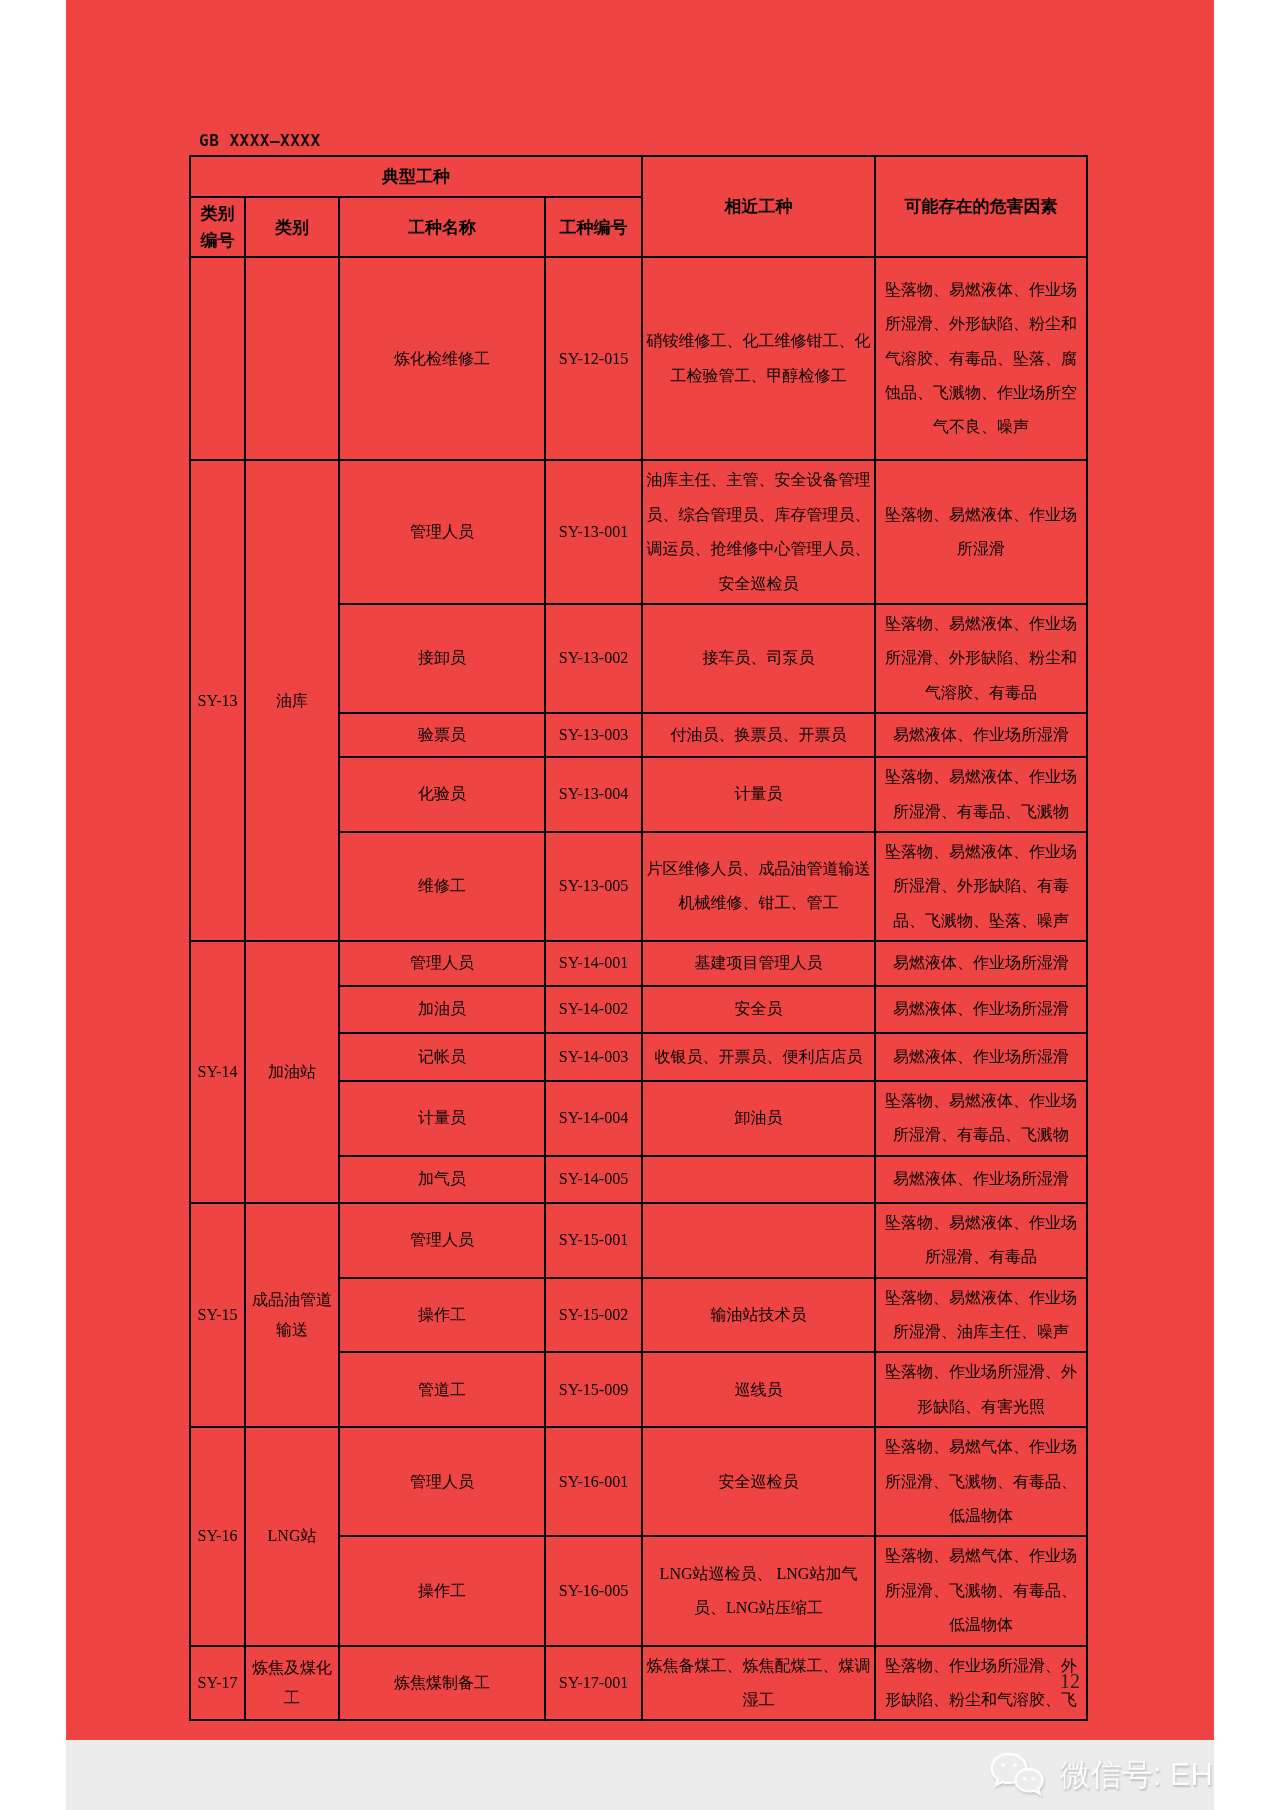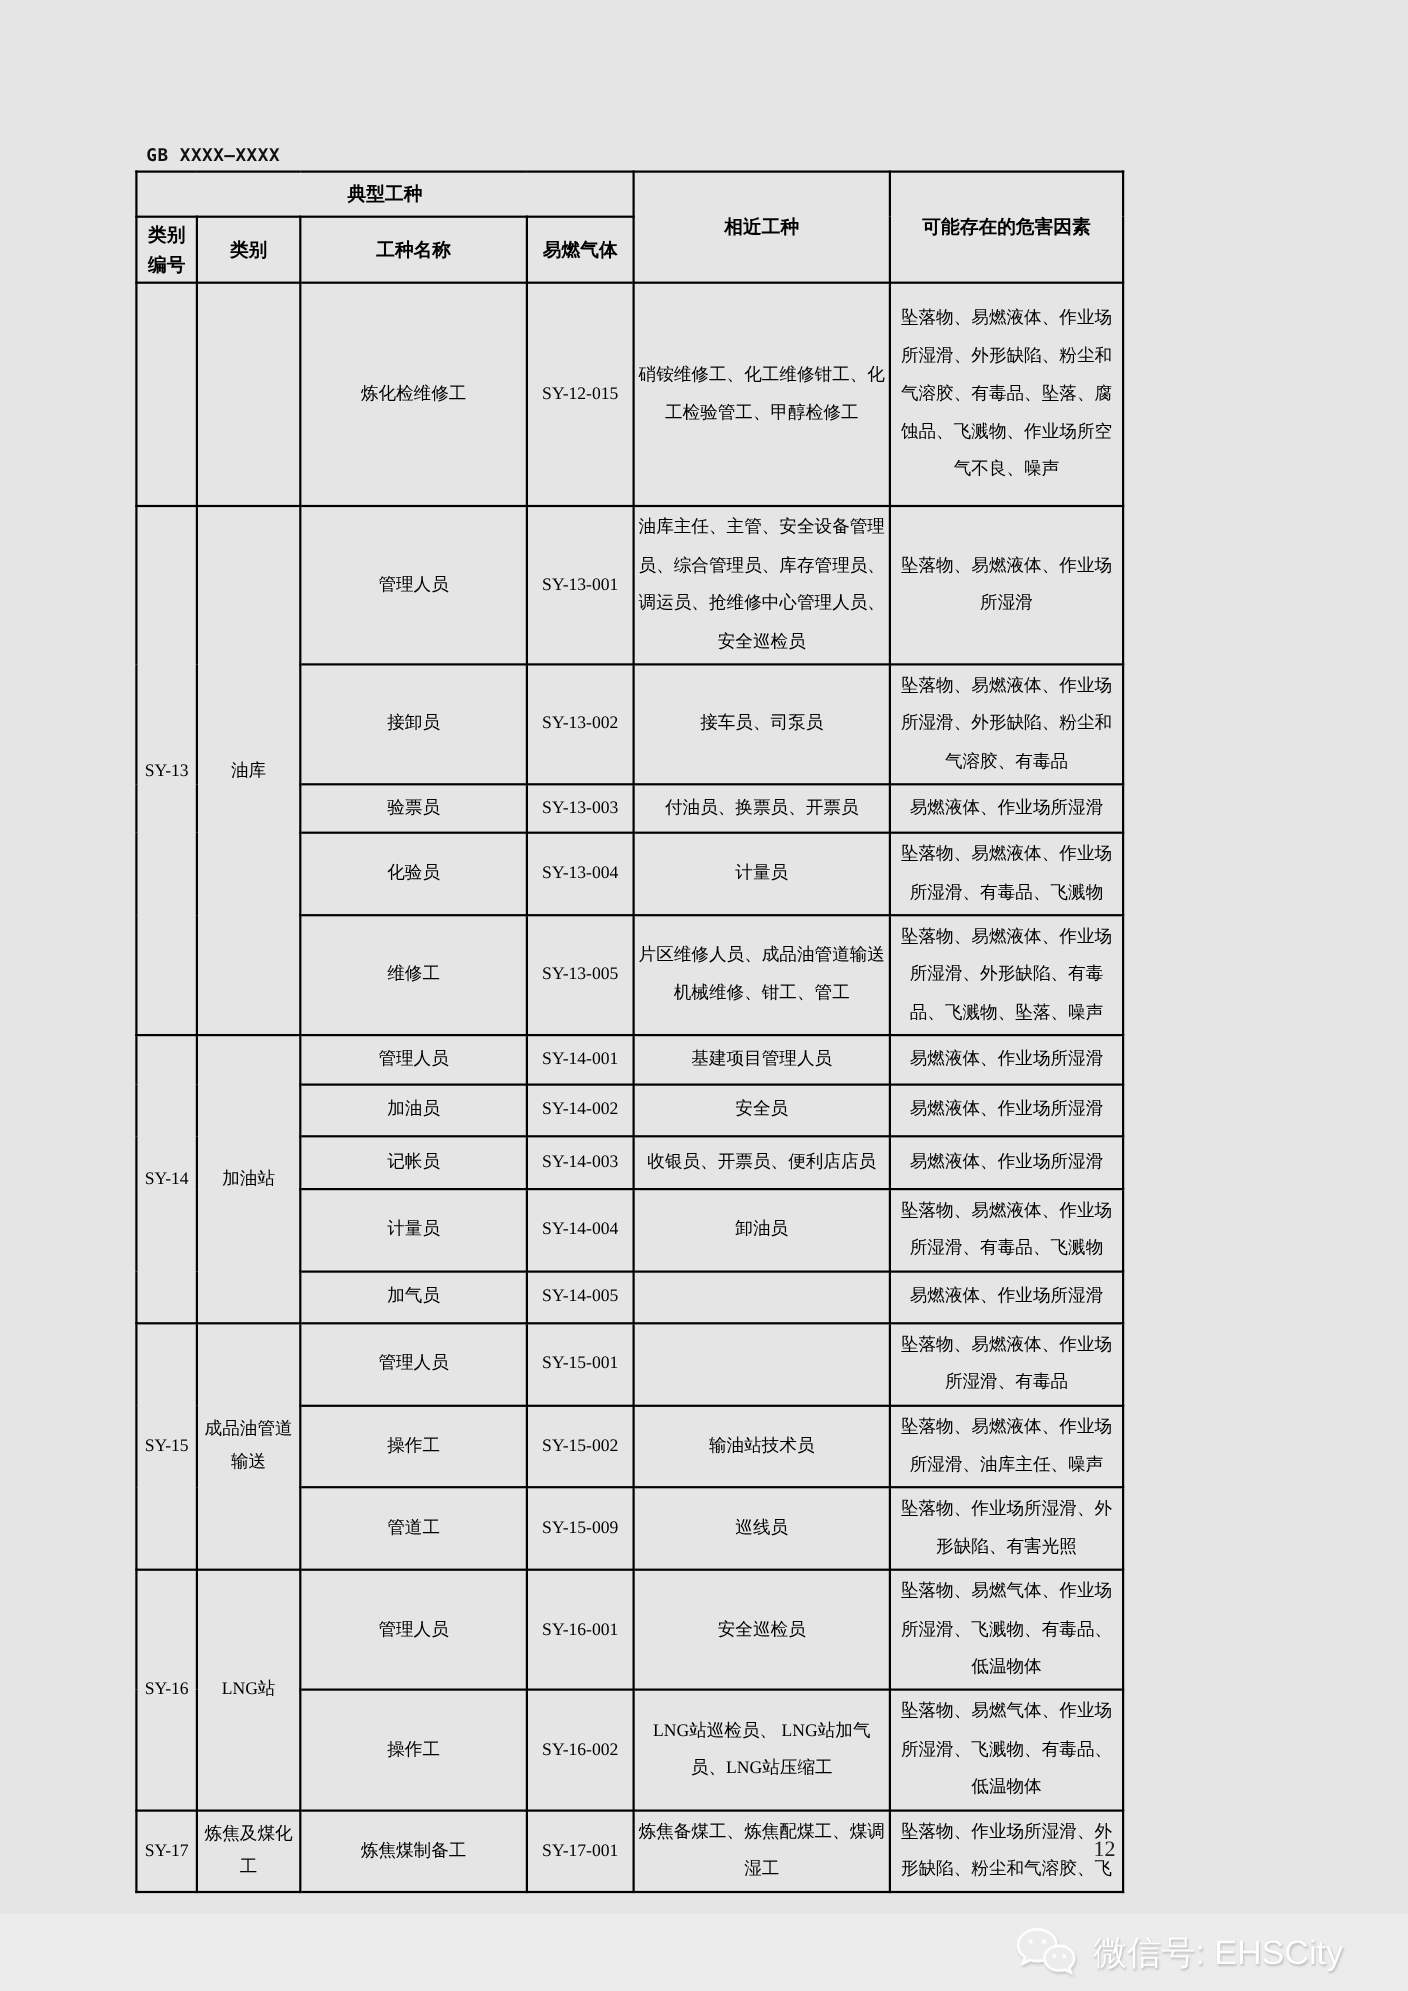--- a/index.html
+++ b/index.html
@@ -1,18 +1,18 @@
 <!DOCTYPE html>
 <html><head>
 <meta charset="utf-8">
 <style>
   * { margin:0; padding:0; box-sizing:border-box; }
   html,body { background:#ffffff; }
   .page {
-    position:relative; width:1280px; height:1810px; background:#e5e5e5;
+    position:relative; width:1148px; height:1810px; background:#ef4444;
     font-family:"Liberation Serif","DejaVu Serif",serif; color:#000;
     overflow:hidden; margin:0 auto;
   }
   .doc-code {
     position:absolute; left:133px; top:131px;
     font-family:"DejaVu Sans Mono","Liberation Mono",monospace;
     font-size:16px; font-weight:700; color:#111; letter-spacing:0.5px;
   }
   table.jobs {
     position:absolute; left:123px; top:155px; width:897px;
@@ -59,21 +59,21 @@
     <tbody>
         <tr style="height:41px">
       <th colspan="4">典型工种</th>
       <th rowspan="2">相近工种</th>
       <th rowspan="2">可能存在的危害因素</th>
     </tr>
     <tr style="height:56px">
       <th>类别编号</th>
       <th>类别</th>
       <th>工种名称</th>
-      <th>易燃气体</th>
+      <th>工种编号</th>
     </tr>
 
     <tr style="height:203px">
       <td class="c"></td>
       <td class="c"></td>
       <td class="c">炼化检维修工</td>
       <td class="c">SY-12-015</td>
       <td class="l">硝铵维修工、化工维修钳工、化工检验管工、甲醇检修工</td>
       <td class="l">坠落物、易燃液体、作业场所湿滑、外形缺陷、粉尘和气溶胶、有毒品、坠落、腐蚀品、飞溅物、作业场所空气不良、噪声</td>
     </tr>
@@ -168,21 +168,21 @@
     <tr style="height:102px">
       <td class="c" rowspan="2">SY-16</td>
       <td class="c" rowspan="2">LNG站</td>
       <td class="c">管理人员</td>
       <td class="c">SY-16-001</td>
       <td class="l">安全巡检员</td>
       <td class="l">坠落物、易燃气体、作业场所湿滑、飞溅物、有毒品、低温物体</td>
     </tr>
     <tr style="height:100px">
       <td class="c">操作工</td>
-      <td class="c">SY-16-002</td>
+      <td class="c">SY-16-005</td>
       <td class="l">LNG站巡检员、 LNG站加气员、LNG站压缩工</td>
       <td class="l">坠落物、易燃气体、作业场所湿滑、飞溅物、有毒品、低温物体</td>
     </tr>
 
     <tr style="height:70px">
       <td class="c">SY-17</td>
       <td class="c">炼焦及煤化工</td>
       <td class="c">炼焦煤制备工</td>
       <td class="c">SY-17-001</td>
       <td class="l">炼焦备煤工、炼焦配煤工、煤调湿工</td>

